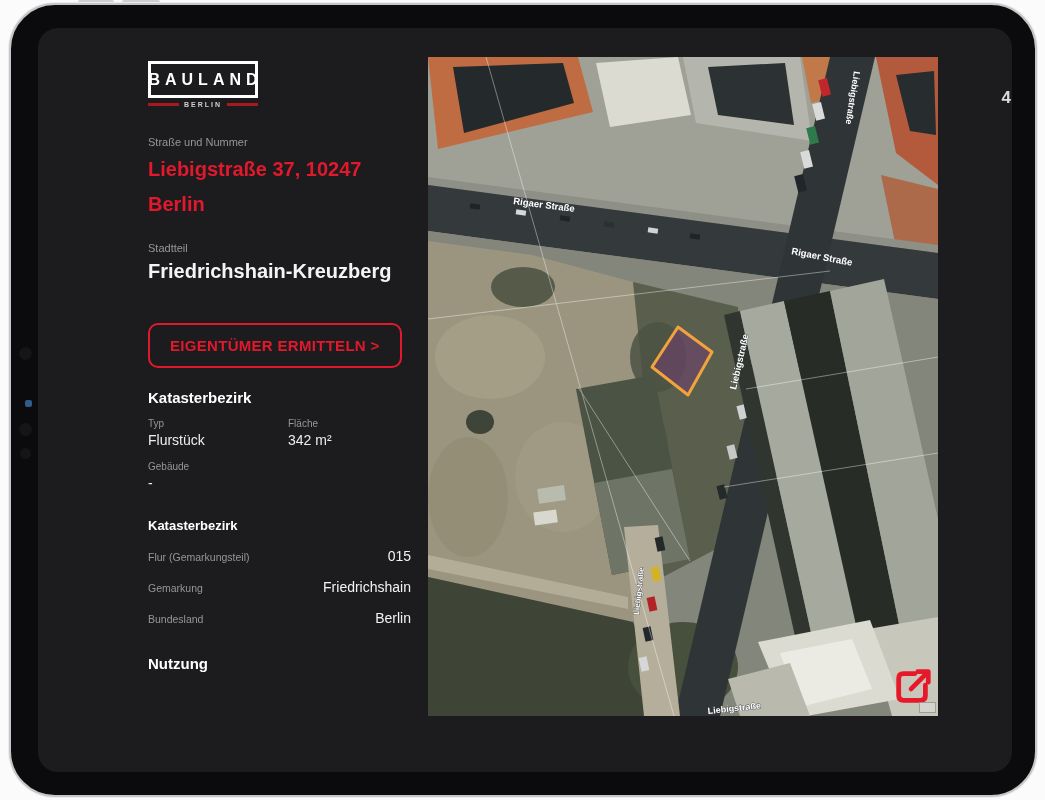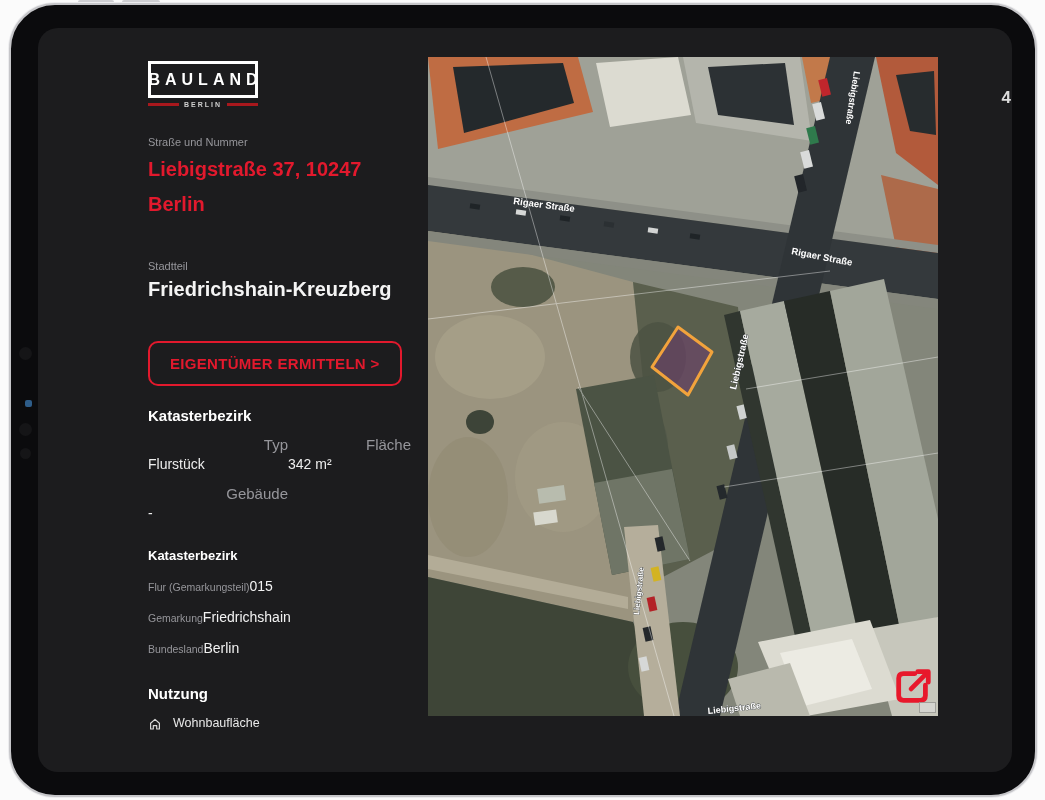--- a/index.html
+++ b/index.html
@@ -29,38 +29,38 @@
               width:110px; height:37px; border:3px solid #ffffff;
               color:#fff; font-size:16px; font-weight:700; letter-spacing:5px; text-indent:5px;text-align:right; }
   .logo-sub { display:flex; align-items:center; gap:5px; width:110px; margin-top:3px; }
   .logo-sub .line { flex:1; height:3px; background:#a8181d; }
   .logo-sub .sub  { font-size:7px; font-weight:700; letter-spacing:2px; color:#cfcfcf; }
 
   .lbl  { font-size:11px; color:#96969b; }
   .addr-lbl { margin-top:28px; }
   .addr-val { margin-top:4px; width:262px; font-size:20px; font-weight:700;
               line-height:35px; color:var(--red); }
-  .dist-lbl { margin-top:38px; }
+  .dist-lbl { margin-top:20px; }
   .dist-val { margin-top:6px; font-size:20px; font-weight:700; color:#f4f4f4; }
 
   .cta { margin-top:40px; display:inline-block; background:transparent;
          border:2px solid var(--red); border-radius:10px; color:var(--red);
          font-family:inherit; font-size:15px; font-weight:700; letter-spacing:.3px;
          padding:12px 20px; cursor:pointer; }
 
   .sec-title { margin-top:21px; font-size:15px; font-weight:700; color:#fff; }
   .sec-title.kat { margin-top:27px; font-size:13px; }
 
   .info-grid { margin-top:12px; width:263px; display:grid;
                grid-template-columns:140px 1fr; row-gap:13px; }
-  .cell .lbl { font-size:15px;text-align:right; }
+  .cell .lbl { font-size:10px; }
   .cell .val { margin-top:3px; font-size:14px; color:#ededed; }
 
   .k-rows { margin-top:6px; width:263px; }
-  .k-row  { display:flex; justify-content:flex-start; align-items:baseline; margin-top:15px; }
+  .k-row  { display:flex; justify-content:space-between; align-items:baseline; margin-top:15px; }
   .k-row .lbl { font-size:10.5px; }
   .k-row .val { font-size:14px; color:#f2f2f2; }
 
   .nutz-row { display:flex; align-items:center; gap:11px; margin-top:14px; }
   .nutz-row .val { font-size:12.5px; color:#e9e9e9; }
 
   
   .map { position:absolute; left:390px; top:29px; width:510px; height:659px;
          overflow:hidden; background:#7f8277; }
   .map svg text { paint-order:stroke; stroke:#3a3e40; stroke-width:.7px;
@@ -134,26 +134,20 @@
           <span class="lbl">Gemarkung</span>
           <span class="val">Friedrichshain</span>
         </div>
         <div class="k-row">
           <span class="lbl">Bundesland</span>
           <span class="val">Berlin</span>
         </div>
       </div>
 
       <div class="sec-title" style="margin-top:29px;">Nutzung</div>
-      <div class="nutz-row">
-        <svg width="14" height="13" viewBox="0 0 14 13">
-          <path d="M2.6,12 V6.3 L7,2.4 L11.4,6.3 V12 H8.7 V8.7 H5.3 V12 Z" fill="none" stroke="#d6d6d6" stroke-width="1.2" stroke-linejoin="round"></path>
-        </svg>
-        <span class="val">Wohnbaufläche</span>
-      </div>
     </div>
 
     <div class="map">
       <svg viewBox="0 0 510 659" width="510" height="659">
 
         <rect width="510" height="659" fill="#83867a"></rect>
         <polygon points="0,170 205,225 235,470 205,565 0,520" fill="#9b947f"></polygon>
         <ellipse cx="62" cy="300" rx="55" ry="42" fill="#a8a089" opacity=".8"></ellipse>
         <ellipse cx="135" cy="420" rx="48" ry="55" fill="#a39b84" opacity=".7"></ellipse>
         <ellipse cx="40" cy="440" rx="40" ry="60" fill="#948c76" opacity=".8"></ellipse>

